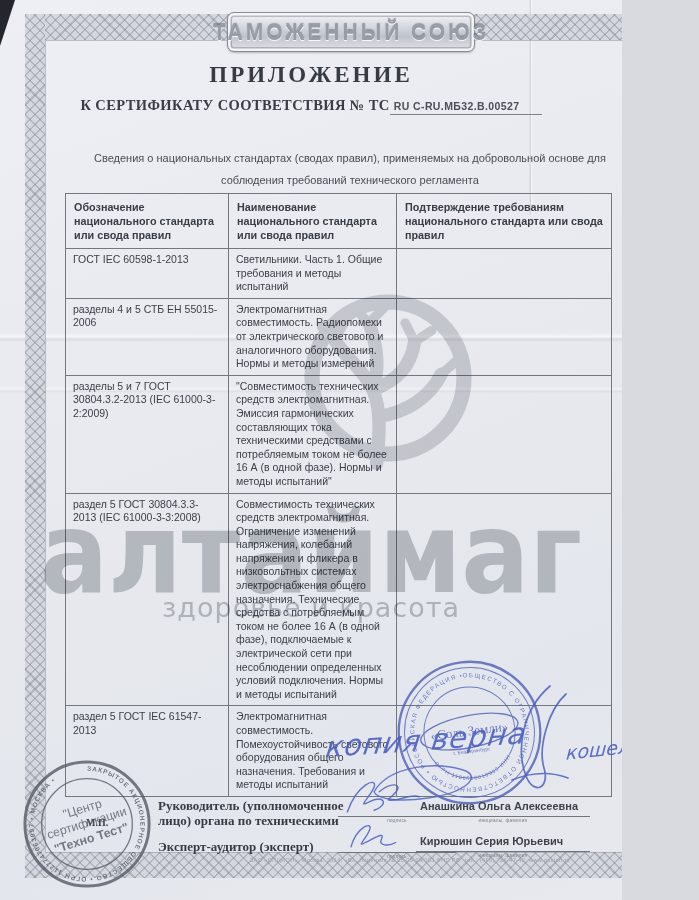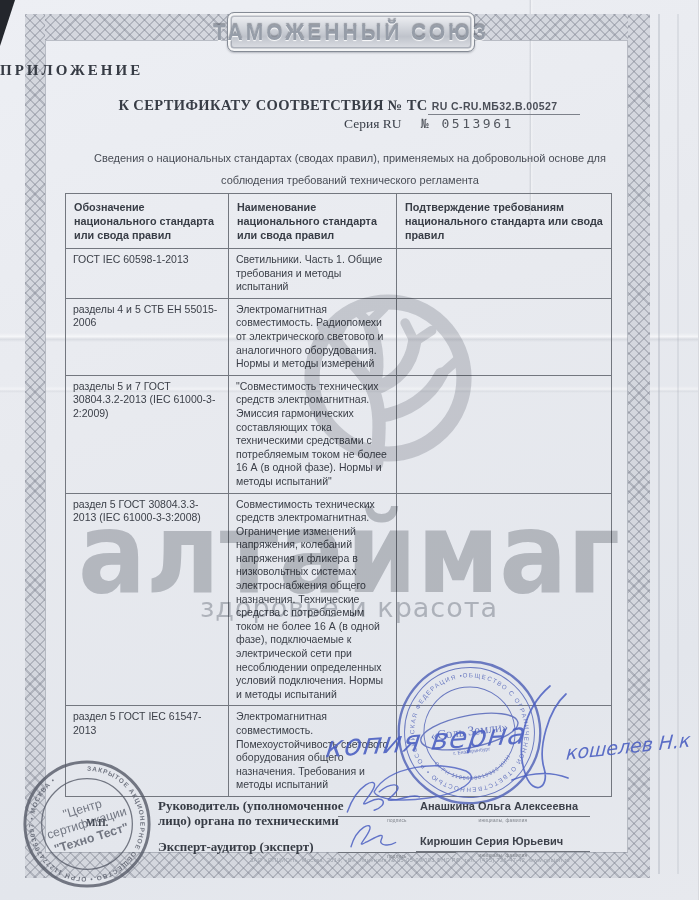--- a/index.html
+++ b/index.html
@@ -1,34 +1,34 @@
 <!DOCTYPE html>
 <html><head>
 <meta charset="utf-8">
 <style>
   html,body{margin:0;padding:0;background:#d8dadf;}
-  .page{position:relative;width:698px;height:900px;overflow:hidden;
+  .page{position:relative;width:622px;height:900px;overflow:hidden;
     background:linear-gradient(160deg,#edeff4 0%,#e8eaef 40%,#e3e6ec 78%,#e7e9ee 100%);
     font-family:"Liberation Sans",sans-serif;color:#3e424a;}
   .abs{position:absolute;}
   
   .lattice{background-color:#d4d7de;
     background-image:
       repeating-linear-gradient(45deg, rgba(122,127,140,.38) 0 1.5px, transparent 1.5px 7px),
       repeating-linear-gradient(-45deg, rgba(122,127,140,.38) 0 1.5px, transparent 1.5px 7px);}
   .innerline{border:1px solid rgba(142,147,158,.55);}
   
   .plate{display:flex;align-items:center;justify-content:center;border:1.5px solid #858b95;border-radius:7px;
     background:linear-gradient(180deg,#f4f5f8 0%,#d6d9df 35%,#bfc3cb 62%,#e2e4e9 100%);
     box-shadow:inset 0 0 0 2.5px rgba(255,255,255,.85), inset 0 0 0 4px rgba(128,134,146,.5), 0 1px 2px rgba(76,82,94,.35);}
   .plate-text{font-weight:bold;font-size:21px;letter-spacing:3px;color:#969da8;transform:scaleY(1.08);
     text-shadow:0 1px 1px rgba(255,255,255,.95), 0 -1px 1px rgba(92,98,110,.55);white-space:nowrap;}
   
-  .h-title{left:0;right:0;top:62px;text-align:left;font-family:"Liberation Serif",serif;
-    font-weight:bold;font-size:15px;letter-spacing:3px;color:#363b44;}
+  .h-title{left:0;right:0;top:62px;text-align:center;font-family:"Liberation Serif",serif;
+    font-weight:bold;font-size:23px;letter-spacing:3px;color:#363b44;}
   .certline{left:0;right:0;top:97px;display:flex;justify-content:center;align-items:baseline;}
   .certlabel{font-family:"Liberation Serif",serif;font-weight:bold;font-size:14.5px;letter-spacing:.4px;color:#383d46;white-space:nowrap;}
   .certnum{font-size:10.5px;font-weight:bold;color:#4b4f58;letter-spacing:.4px;border-bottom:1px solid #7d818a;
     padding:0 22px 2px 4px;white-space:nowrap;}
   .seriesline{left:344px;top:116px;font-family:"Liberation Serif",serif;font-size:13.5px;color:#3b404a;white-space:nowrap;}
   .seriesnum{font-family:"DejaVu Sans Mono",monospace;font-size:13px;letter-spacing:2.5px;color:#53575f;margin-left:16px;}
   .intro{left:70px;top:147px;width:560px;text-align:center;font-size:11px;line-height:22px;color:#484c55;}
   
   .tbl{left:65px;top:193px;width:546px;border-collapse:collapse;table-layout:fixed;}
   .tbl td,.tbl th{border:1px solid #73777f;vertical-align:top;padding:4px 7px;
@@ -82,24 +82,20 @@
   <div class="abs innerline" style="left:45px;top:40px;width:581px;height:811px;"></div>
 
   <div class="abs plate" style="left:227px;top:12px;width:246px;height:38px;">
     <span class="plate-text">ТАМОЖЕННЫЙ СОЮЗ</span>
   </div>
 
   <div class="abs h-title">ПРИЛОЖЕНИЕ</div>
   <div class="abs certline">
     <span class="certlabel">К СЕРТИФИКАТУ СООТВЕТСТВИЯ  № ТС</span>
     <span class="certnum">RU C-RU.МБ32.В.00527</span>
-  </div>
-  <div class="abs seriesline">
-    <span>Серия RU</span>
-    <span class="seriesnum">№ 0513961</span>
   </div>
   <div class="abs intro">Сведения о национальных стандартах (сводах правил), применяемых на добровольной основе для соблюдения требований технического регламента</div>
 
   <table class="tbl abs">
     <colgroup>
         <col style="width:163px">
         <col style="width:168px">
         <col style="width:215px">
       </colgroup>
     <thead>

